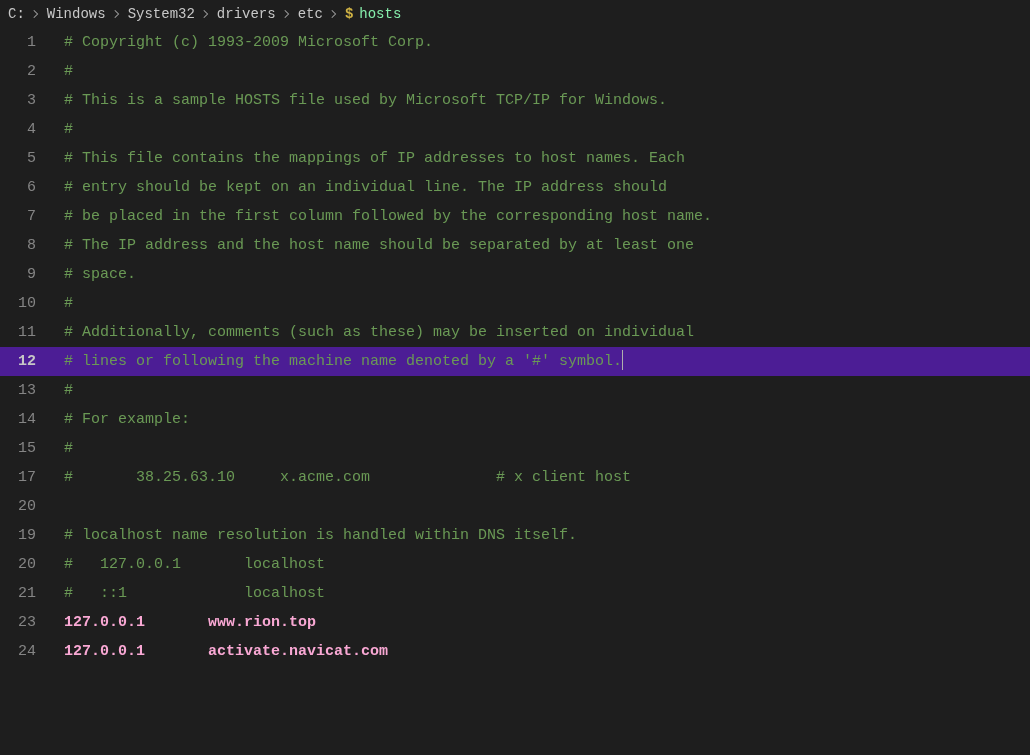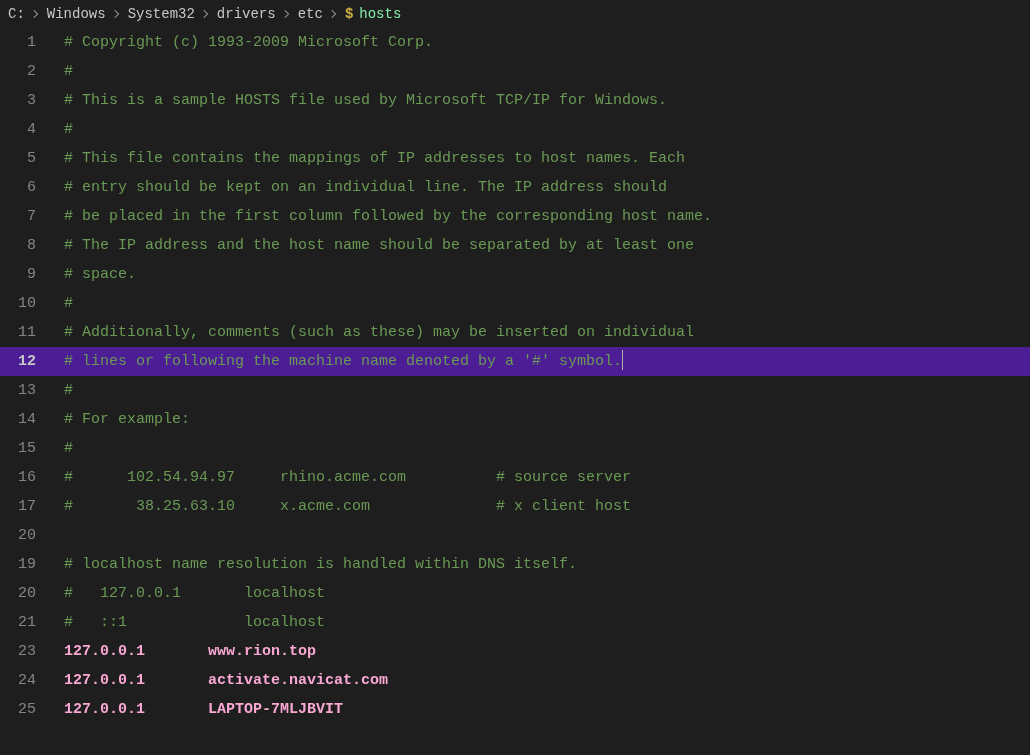--- a/index.html
+++ b/index.html
@@ -164,24 +164,20 @@
     </div>
     <div class="line">
       <div class="gutter">14</div>
       <div class="code"><span class="tok-comment"># For example:</span></div>
     </div>
     <div class="line">
       <div class="gutter">15</div>
       <div class="code"><span class="tok-comment">#</span></div>
     </div>
     <div class="line">
-      <div class="gutter">16</div>
-      <div class="code"><span class="tok-comment">#      102.54.94.97     rhino.acme.com          # source server</span></div>
-    </div>
-    <div class="line">
       <div class="gutter">17</div>
       <div class="code"><span class="tok-comment">#       38.25.63.10     x.acme.com              # x client host</span></div>
     </div>
     <div class="line">
       <div class="gutter">20</div>
       <div class="code"><span></span></div>
     </div>
     <div class="line">
       <div class="gutter">19</div>
       <div class="code"><span class="tok-comment"># localhost name resolution is handled within DNS itself.</span></div>
@@ -194,18 +190,14 @@
       <div class="gutter">21</div>
       <div class="code"><span class="tok-comment">#   ::1             localhost</span></div>
     </div>
     <div class="line">
       <div class="gutter">23</div>
       <div class="code"><span class="tok-plain">127.0.0.1       www.rion.top</span></div>
     </div>
     <div class="line">
       <div class="gutter">24</div>
       <div class="code"><span class="tok-plain">127.0.0.1       activate.navicat.com</span></div>
-    </div>
-    <div class="line">
-      <div class="gutter">25</div>
-      <div class="code"><span class="tok-plain">127.0.0.1       LAPTOP-7MLJBVIT</span></div>
     </div>
   </div>
 
 </body></html>

